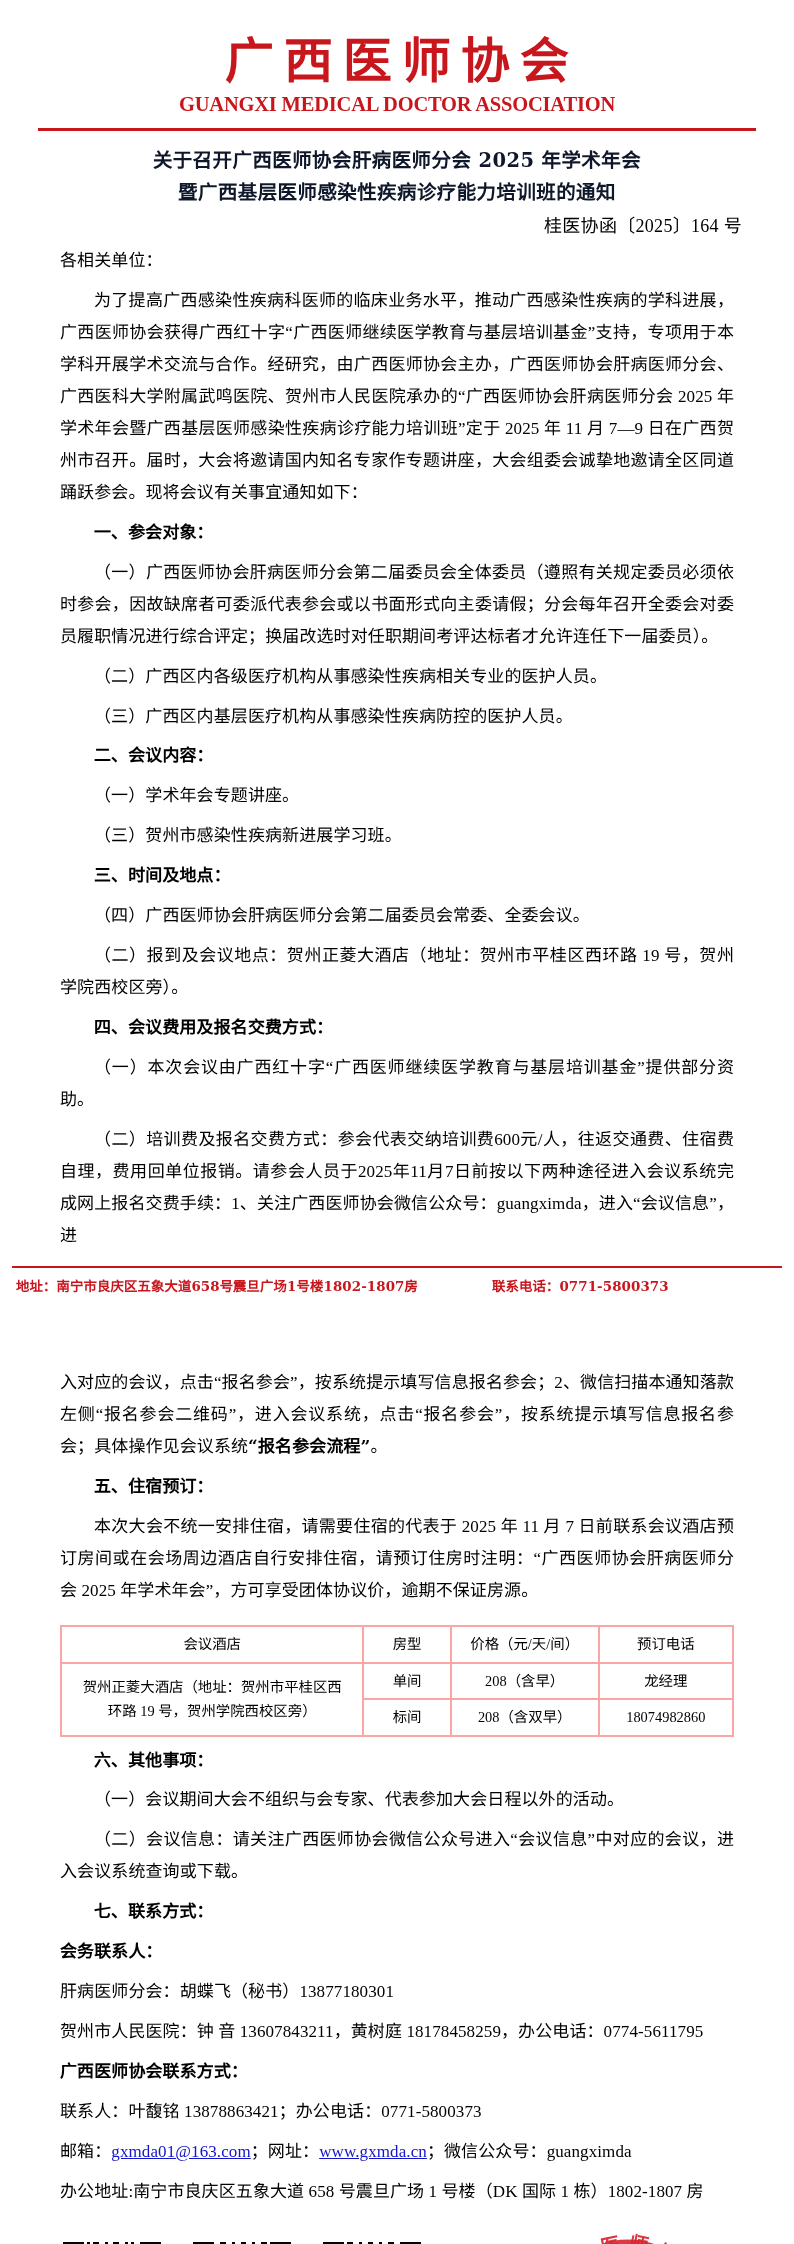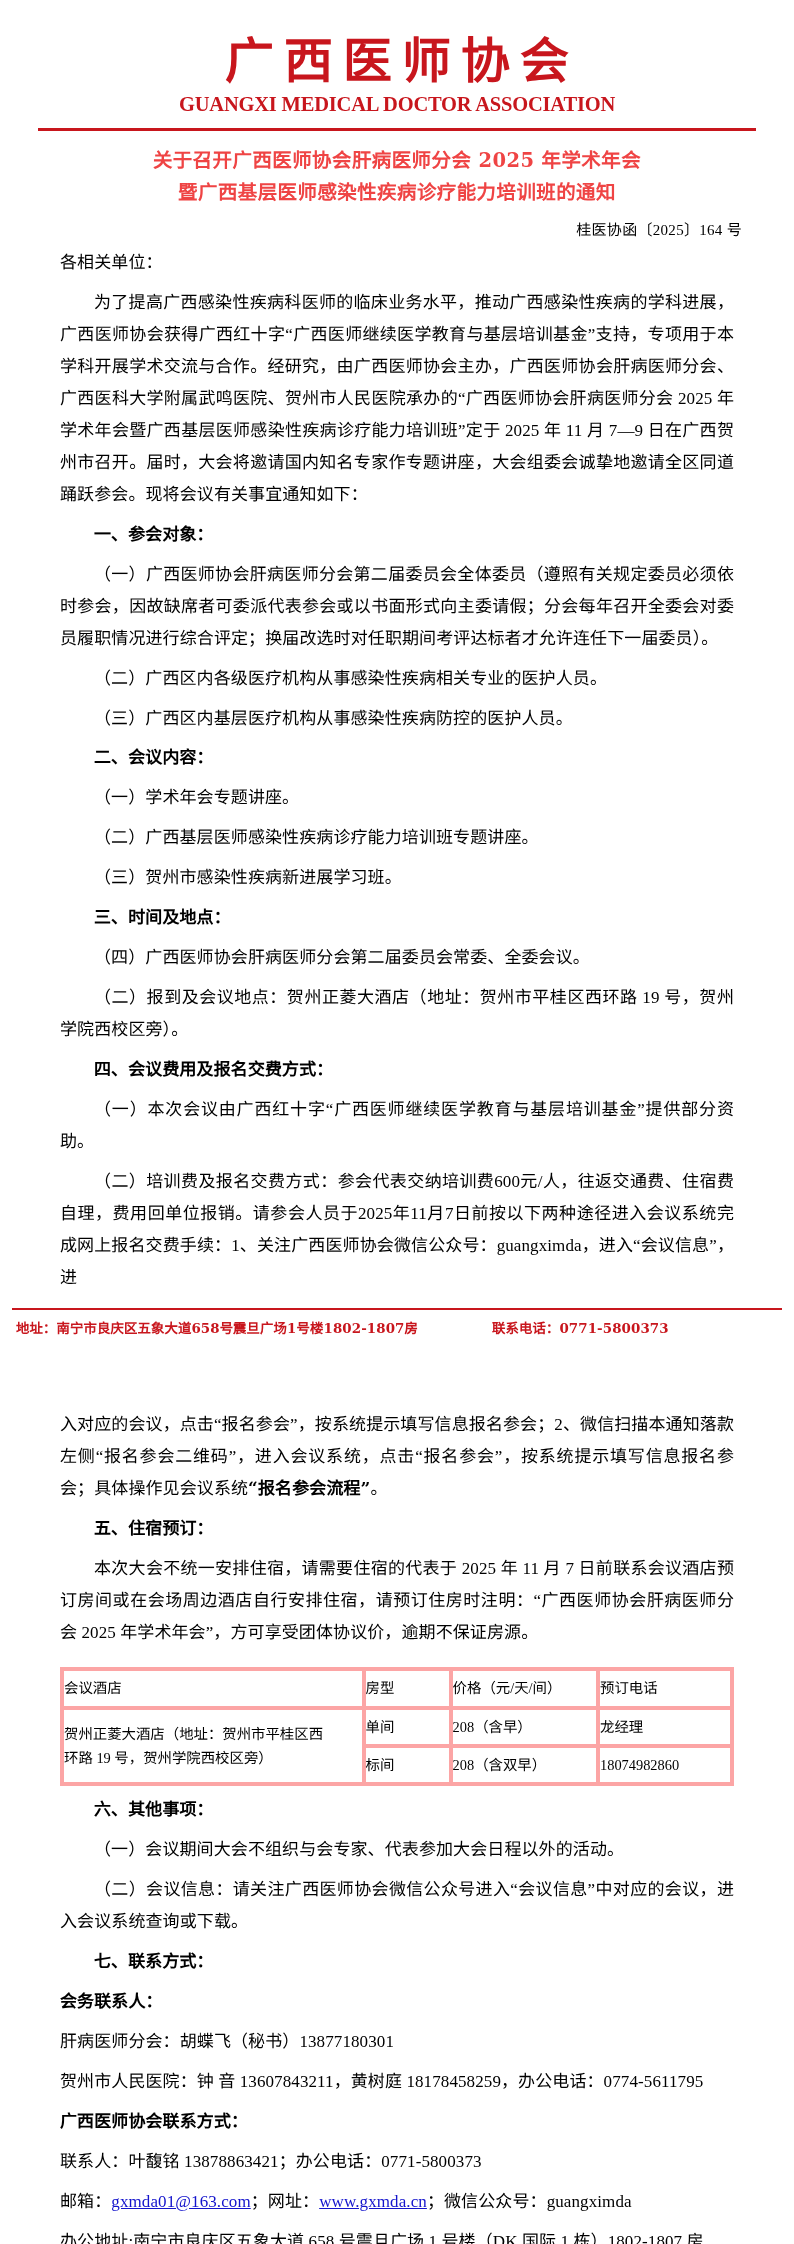--- a/index.html
+++ b/index.html
@@ -66,30 +66,30 @@
     margin: 14px 38px 0 38px;
   }
 
   
   .doc-title {
     text-align: center;
     font-family: "DejaVu Serif", "Liberation Serif", serif;
     font-weight: bold;
     font-size: 19.5px;
     line-height: 1.62;
-    color: #ef4444;
+    color: #0f172a;
     margin-top: 14px;
     letter-spacing: 0.4px;
   }
   .doc-title .tl { display: block; white-space: nowrap; }
 
   .doc-number {
     text-align: right;
-    font-size: 15px;
-    margin: 10px 52px 0 0;
+    font-size: 18px;
+    margin: 3px 52px 0 0;
     letter-spacing: 0.3px;
     white-space: nowrap;
   }
 
   
   .body-wrap {
     padding: 0 52px;
     margin-top: 8px;
   }
   p.para {
@@ -139,22 +139,22 @@
   
   .tbl-wrap {
     padding: 10px 60px 0 60px;
   }
   table.hotel {
     width: 100%;
     border-collapse: collapse;
     font-size: 14.4px;
   }
   table.hotel td, table.hotel th {
-    border: 4px solid #fca5a5;
-    text-align: left;
+    border: 2px solid #fca5a5;
+    text-align: center;
     vertical-align: middle;
     padding: 5px 0;
     font-weight: normal;
     line-height: 1.7;
   }
   table.hotel th { font-weight: normal; }
   .col-hotel { width: 45%; }
   .col-room  { width: 13%; }
   .col-price { width: 22%; }
   .col-phone { width: 20%; }
@@ -229,21 +229,20 @@
     <p class="para">各相关单位：</p>
     <p class="para indent">为了提高广西感染性疾病科医师的临床业务水平，推动广西感染性疾病的学科进展，广西医师协会获得广西红十字“广西医师继续医学教育与基层培训基金”支持，专项用于本学科开展学术交流与合作。经研究，由广西医师协会主办，广西医师协会肝病医师分会、广西医科大学附属武鸣医院、贺州市人民医院承办的“广西医师协会肝病医师分会 2025 年学术年会暨广西基层医师感染性疾病诊疗能力培训班”定于 2025 年 11 月 7—9 日在广西贺州市召开。届时，大会将邀请国内知名专家作专题讲座，大会组委会诚挚地邀请全区同道踊跃参会。现将会议有关事宜通知如下：</p>
 
     <p class="para head2">一、参会对象：</p>
     <p class="para indent">（一）广西医师协会肝病医师分会第二届委员会全体委员（遵照有关规定委员必须依时参会，因故缺席者可委派代表参会或以书面形式向主委请假；分会每年召开全委会对委员履职情况进行综合评定；换届改选时对任职期间考评达标者才允许连任下一届委员）。</p>
     <p class="para indent">（二）广西区内各级医疗机构从事感染性疾病相关专业的医护人员。</p>
     <p class="para indent">（三）广西区内基层医疗机构从事感染性疾病防控的医护人员。</p>
 
     <p class="para head2">二、会议内容：</p>
     <p class="para indent">（一）学术年会专题讲座。</p>
-    <p class="para indent">（二）广西基层医师感染性疾病诊疗能力培训班专题讲座。</p>
     <p class="para indent">（三）贺州市感染性疾病新进展学习班。</p>
     <p class="para head2">三、时间及地点：</p>
 
     <p class="para indent">（四）广西医师协会肝病医师分会第二届委员会常委、全委会议。</p>
     <p class="para indent">（二）报到及会议地点：贺州正菱大酒店（地址：贺州市平桂区西环路 19 号，贺州学院西校区旁）。</p>
 
     <p class="para head2">四、会议费用及报名交费方式：</p>
     <p class="para indent">（一）本次会议由广西红十字“广西医师继续医学教育与基层培训基金”提供部分资助。</p>
     <p class="para indent">（二）培训费及报名交费方式：参会代表交纳培训费600元/人，往返交通费、住宿费自理，费用回单位报销。请参会人员于2025年11月7日前按以下两种途径进入会议系统完成网上报名交费手续：1、关注广西医师协会微信公众号：guangximda，进入“会议信息”，进</p>
   </div>

